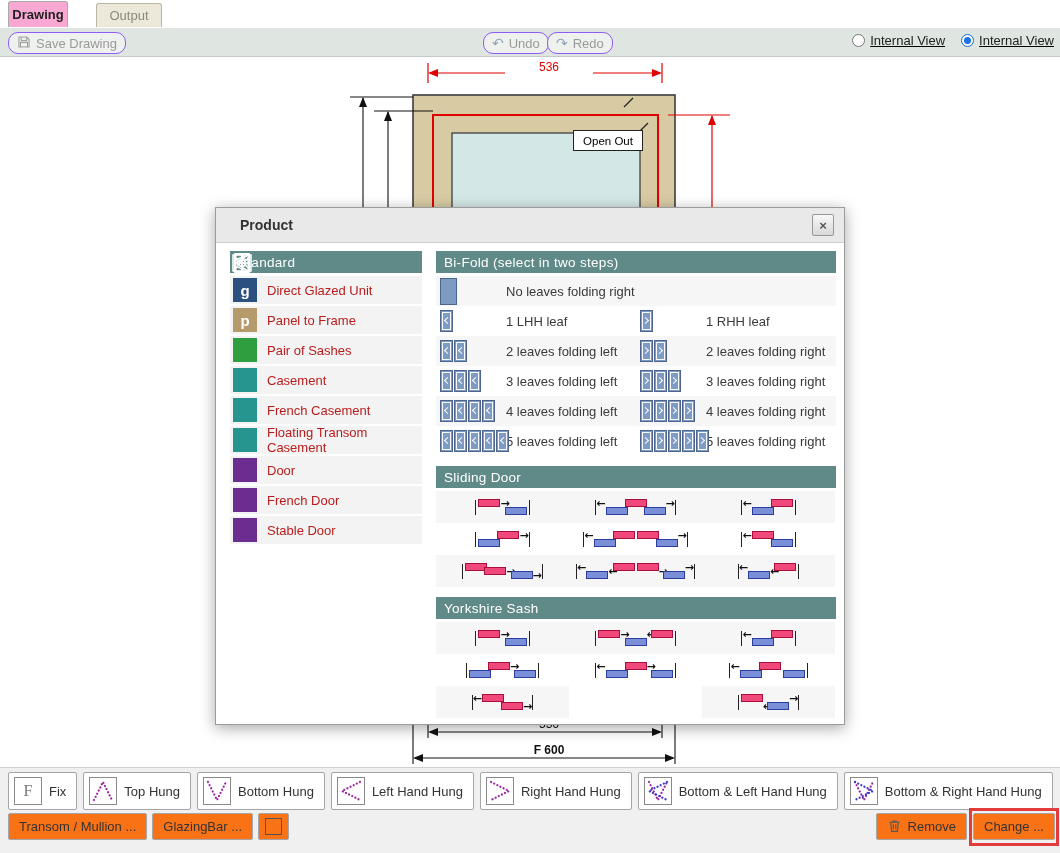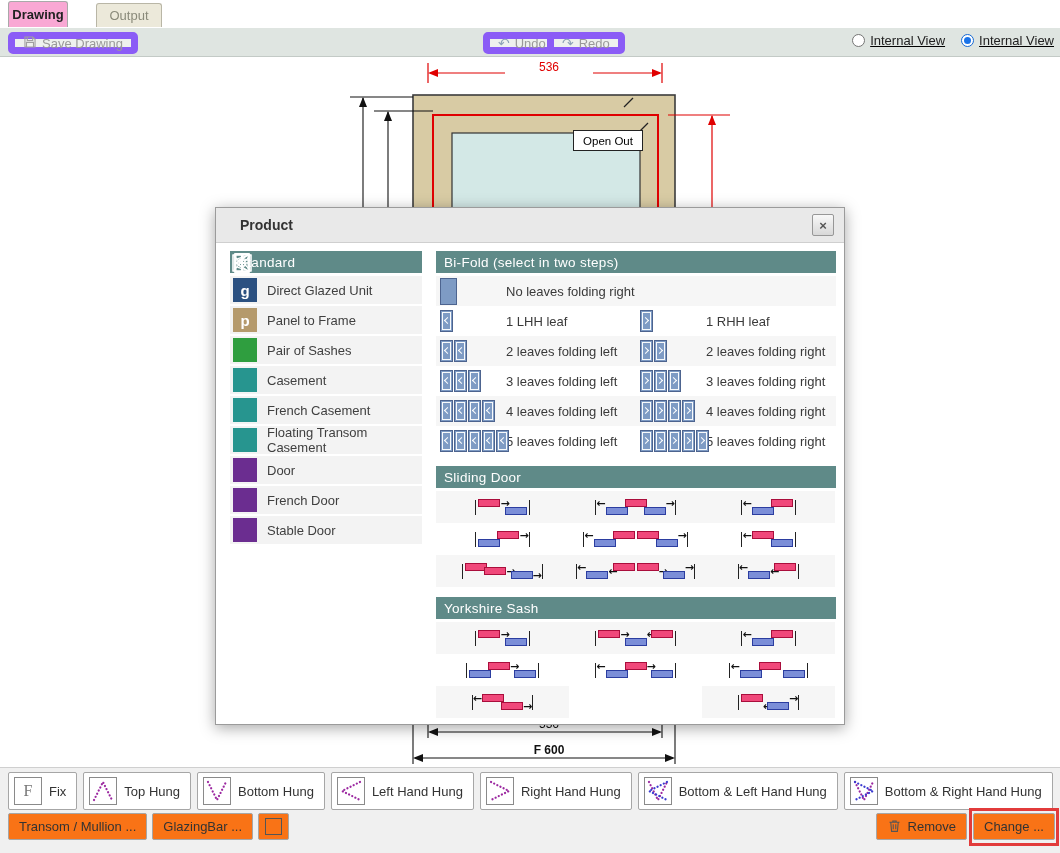--- a/index.html
+++ b/index.html
@@ -9,21 +9,21 @@
   .tabbar{position:absolute;left:0;top:0;width:100%;height:28px;background:#fff;}
   .tab{position:absolute;top:1px;height:26px;box-sizing:border-box;display:flex;align-items:center;
        justify-content:center;font-size:13px;border:1px solid #b9b6a6;border-bottom:none;
        border-radius:3px 3px 0 0;cursor:default;}
   .tab.active{left:8px;width:60px;background:#f9a8d4;border-color:#a9a9a9;font-weight:bold;color:#222;}
   .tab.inactive{left:96px;width:66px;background:#ece9da;color:#8a8a7a;top:3px;height:24px;}
   
   .topbar{position:absolute;left:0;top:28px;width:100%;height:29px;background:#dfe5e1;
           border-bottom:1px solid #c3cac6;box-sizing:border-box;}
   .tbtn{position:absolute;top:4px;height:22px;box-sizing:border-box;display:inline-flex;align-items:center;
-        gap:5px;background:#eef1ee;border:7px solid #8b5cf6;border-radius:5px;padding:0 8px;
+        gap:5px;background:#eef1ee;border:1px solid #8b5cf6;border-radius:10px;padding:0 8px;
         font-size:13px;color:#9a9a9a;}
   .tbtn .g{color:#8fa3b8;font-size:14px;line-height:1;}
   #saveBtn{left:8px;}
   #undoBtn{left:483px;}
   #redoBtn{left:547px;}
   .views{position:absolute;right:6px;top:5px;display:flex;align-items:center;gap:16px;text-decoration:underline;}
   .vopt{display:flex;align-items:center;gap:5px;font-size:13px;color:#222;}
   .rad{width:13px;height:13px;border:1px solid #757575;border-radius:50%;background:#fff;position:relative;box-sizing:border-box;}
   .rad.on{border-color:#1467d2;}
   .rad.on::after{content:"";position:absolute;left:2px;top:2px;right:2px;bottom:2px;background:#1a73e8;border-radius:50%;}
@@ -48,21 +48,21 @@
   .col-l{position:absolute;left:14px;top:8px;width:192px;}
   .col-r{position:absolute;left:220px;top:8px;width:400px;}
   .shead{height:22px;background:#5f8a88;color:#fff;font-size:13.5px;display:flex;align-items:center;
          padding-left:8px;letter-spacing:.3px;margin-bottom:3px;box-sizing:border-box;}
   
   .stditem{height:28px;margin-bottom:2px;background:#f3f3f3;display:flex;align-items:center;padding-left:3px;}
   .sqic{width:24px;height:24px;display:flex;align-items:center;justify-content:center;flex:none;}
   .sqic span{color:#fff;font-weight:bold;font-size:15px;line-height:1;}
   .navy{background:#2c5181;} .wood{background:#b59a6c;} .greenc{background:#2f9e3f;}
   .tealc{background:#27958f;} .purplec{background:#6b2d90;}
-  .stdlabel{margin-left:10px;font-size:13px;color:#404040;}
+  .stdlabel{margin-left:10px;font-size:13px;color:#b91c1c;}
   
   .bfrow{display:flex;height:30px;}
   .bfrow.g{background:#f6f6f6;}
   .bfcell{width:200px;display:flex;align-items:center;box-sizing:border-box;}
   .bficon{width:70px;display:flex;align-items:center;padding-left:4px;box-sizing:border-box;}
   .bflabel{font-size:13px;color:#3a3a3a;}
   .noleaf{width:15px;height:25px;background:#7e9bc4;border:1px solid #4d648f;}
   .leaf{position:relative;width:11px;height:20px;background:#7e9bc4;border:1px solid #4d648f;margin-right:1px;flex:none;}
   .leaf::before{content:"";position:absolute;left:1px;top:1px;right:1px;bottom:1px;border:1px solid rgba(255,255,255,.95);}
   .leaf::after{content:"";position:absolute;left:4px;top:7px;width:4px;height:4px;

